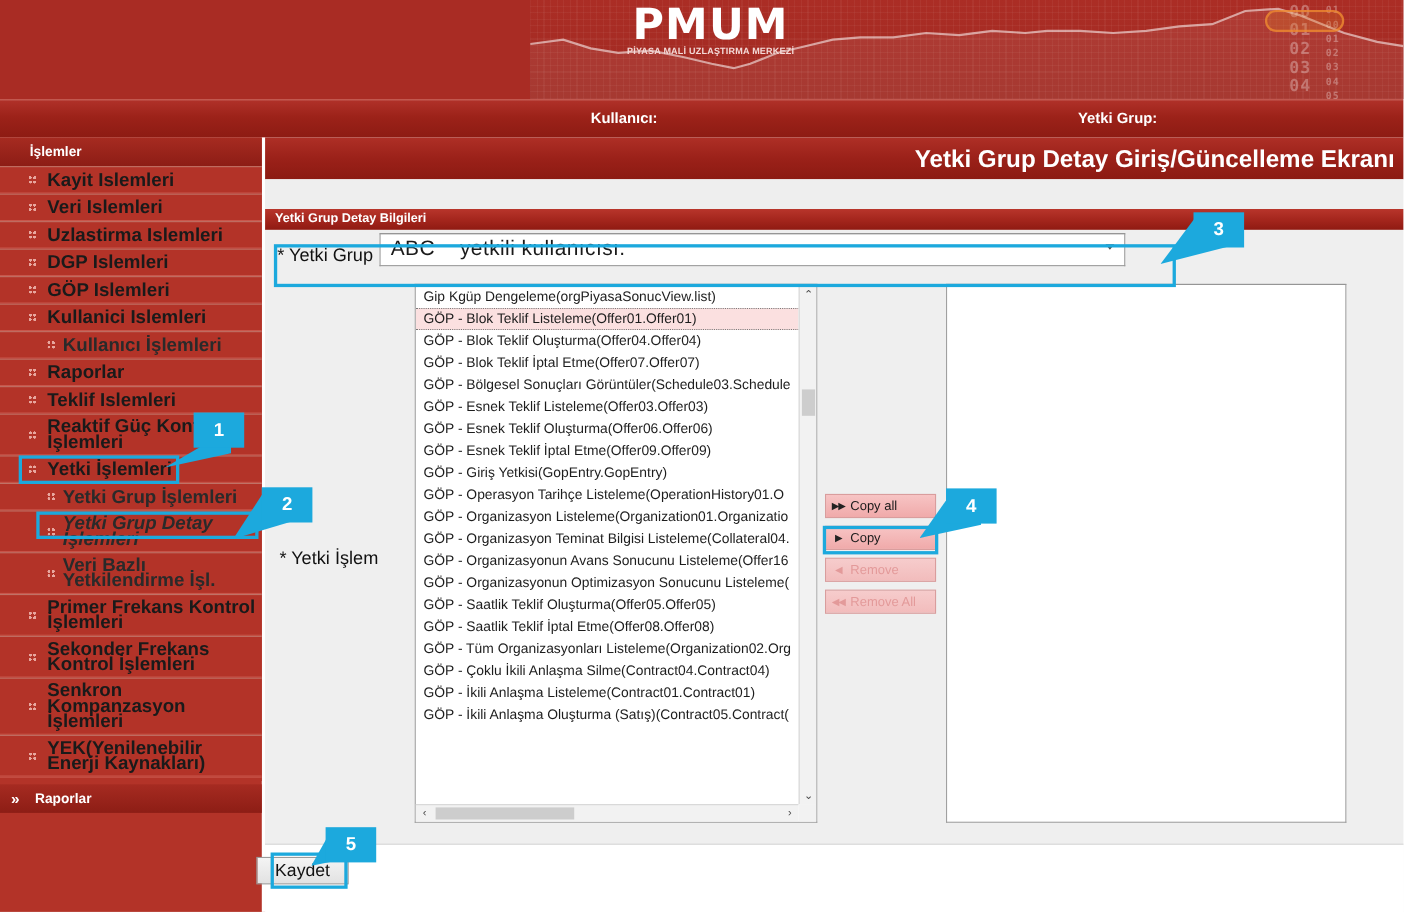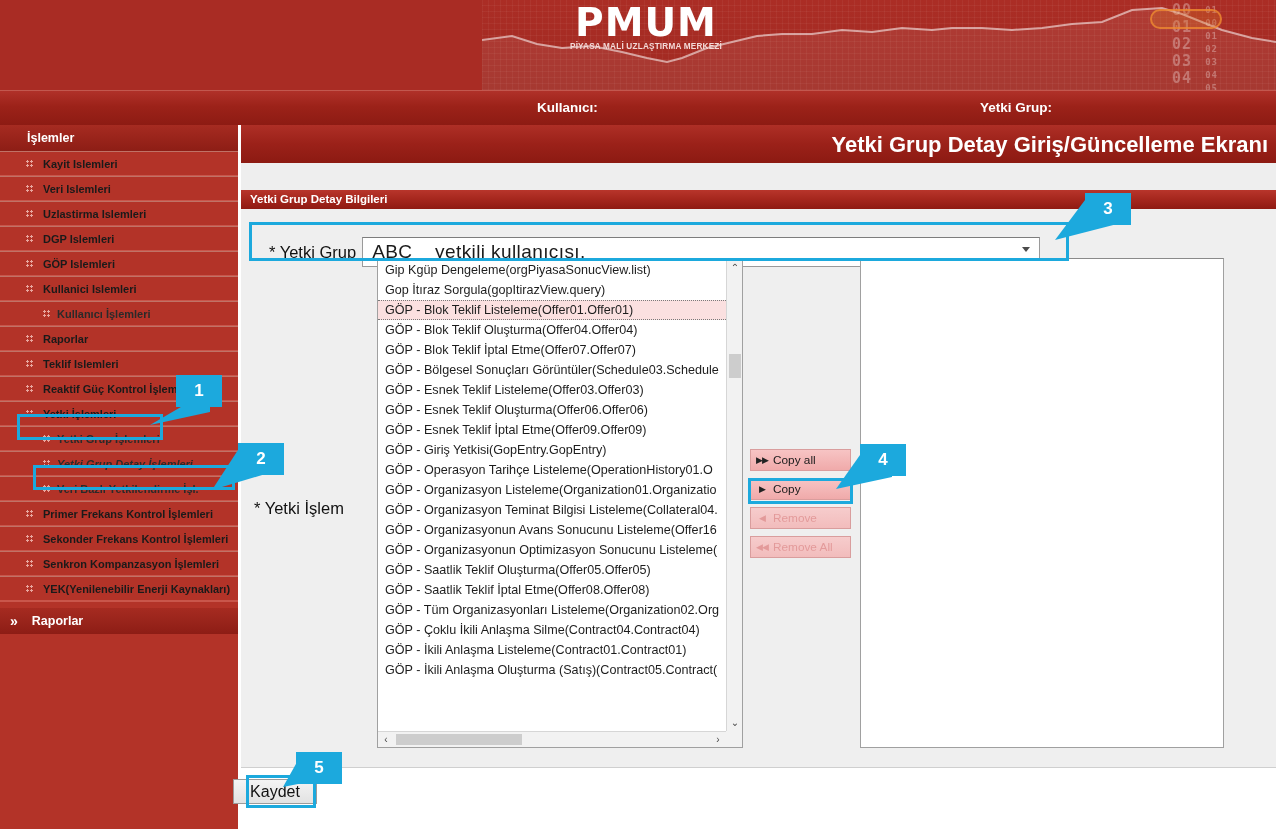--- a/index.html
+++ b/index.html
@@ -81,21 +81,21 @@
     height: 26px; background: linear-gradient(180deg,#a62b21 0%,#8d1d15 100%);
     display: flex; align-items: center;
   }
   .menu-top .txt { color: #ffffff; font-size: 12.5px; font-weight: bold; margin-left: 27px; }
   .menu-item {
     position: relative; background: #b33328;
     border-bottom: 1px solid #c9564b; border-top: 1px solid #c07266;
     display: flex; align-items: center; min-height: 25px;
   }
   .menu-item .txt {
-    color: #1a1a1a; font-size: 11px; font-weight: bold;
+    color: #1a1a1a; font-size: 17px; font-weight: bold;
     line-height: 14px; padding: 4px 4px 4px 0;
   }
   .menu-item.lvl1 .txt { margin-left: 43px; }
   .menu-item.lvl2 .txt { margin-left: 57px; font-weight: bold; color: #2a2a2a; }
   .menu-item.lvl2.italic .txt { font-style: italic; }
   .dots {
     position: absolute; width: 7px; height: 7px;
     background:
       radial-gradient(circle at 1.5px 1.5px, #e8a79f 1.3px, transparent 1.4px),
       radial-gradient(circle at 5.5px 1.5px, #e8a79f 1.3px, transparent 1.4px),
@@ -138,21 +138,21 @@
   .panel-head .t {
     position: absolute; left: 9px; top: 3px; color: #ffffff;
     font-size: 11.5px; font-weight: bold;
   }
   .panel-body {
     position: absolute; left: 241px; top: 209px; width: 1035px; height: 559px;
     background: #efefef; border-bottom: 1px solid #cfcfcf;
   }
 
   
-  .formrow { position: absolute; left: 11px; top: 28px; display: flex; align-items: center; padding-left: 17px; }
+  .formrow { position: absolute; left: 11px; top: 3px; display: flex; align-items: flex-end; }
   .formrow .lab {
     font-size: 16.5px; color: #111; font-family: "Liberation Sans", sans-serif;
     white-space: nowrap; padding-right: 6px;
   }
   .select-box {
     width: 678px; height: 30px; background: #ffffff;
     border: 1px solid #9a9a9a; border-top-color: #7d7d7d;
     position: relative; display: flex; align-items: center;
   }
   .select-box .val {
@@ -387,21 +387,20 @@
         <span class="val">ABC    yetkili kullanıcısı.</span>
         <span class="caret"></span>
       </div>
     </div>
 
     <div class="islem-label">* Yetki İşlem</div>
 
     <div class="listbox" id="src-list">
       <div class="list-inner" id="src-inner">
           <div class="li">Gip Kgüp Dengeleme(orgPiyasaSonucView.list)</div>
-          <div class="li">Gop İtıraz Sorgula(gopItirazView.query)</div>
           <div class="li sel">GÖP - Blok Teklif Listeleme(Offer01.Offer01)</div>
           <div class="li">GÖP - Blok Teklif Oluşturma(Offer04.Offer04)</div>
           <div class="li">GÖP - Blok Teklif İptal Etme(Offer07.Offer07)</div>
           <div class="li">GÖP - Bölgesel Sonuçları Görüntüler(Schedule03.Schedule</div>
           <div class="li">GÖP - Esnek Teklif Listeleme(Offer03.Offer03)</div>
           <div class="li">GÖP - Esnek Teklif Oluşturma(Offer06.Offer06)</div>
           <div class="li">GÖP - Esnek Teklif İptal Etme(Offer09.Offer09)</div>
           <div class="li">GÖP - Giriş Yetkisi(GopEntry.GopEntry)</div>
           <div class="li">GÖP - Operasyon Tarihçe Listeleme(OperationHistory01.O</div>
           <div class="li">GÖP - Organizasyon Listeleme(Organization01.Organizatio</div>

